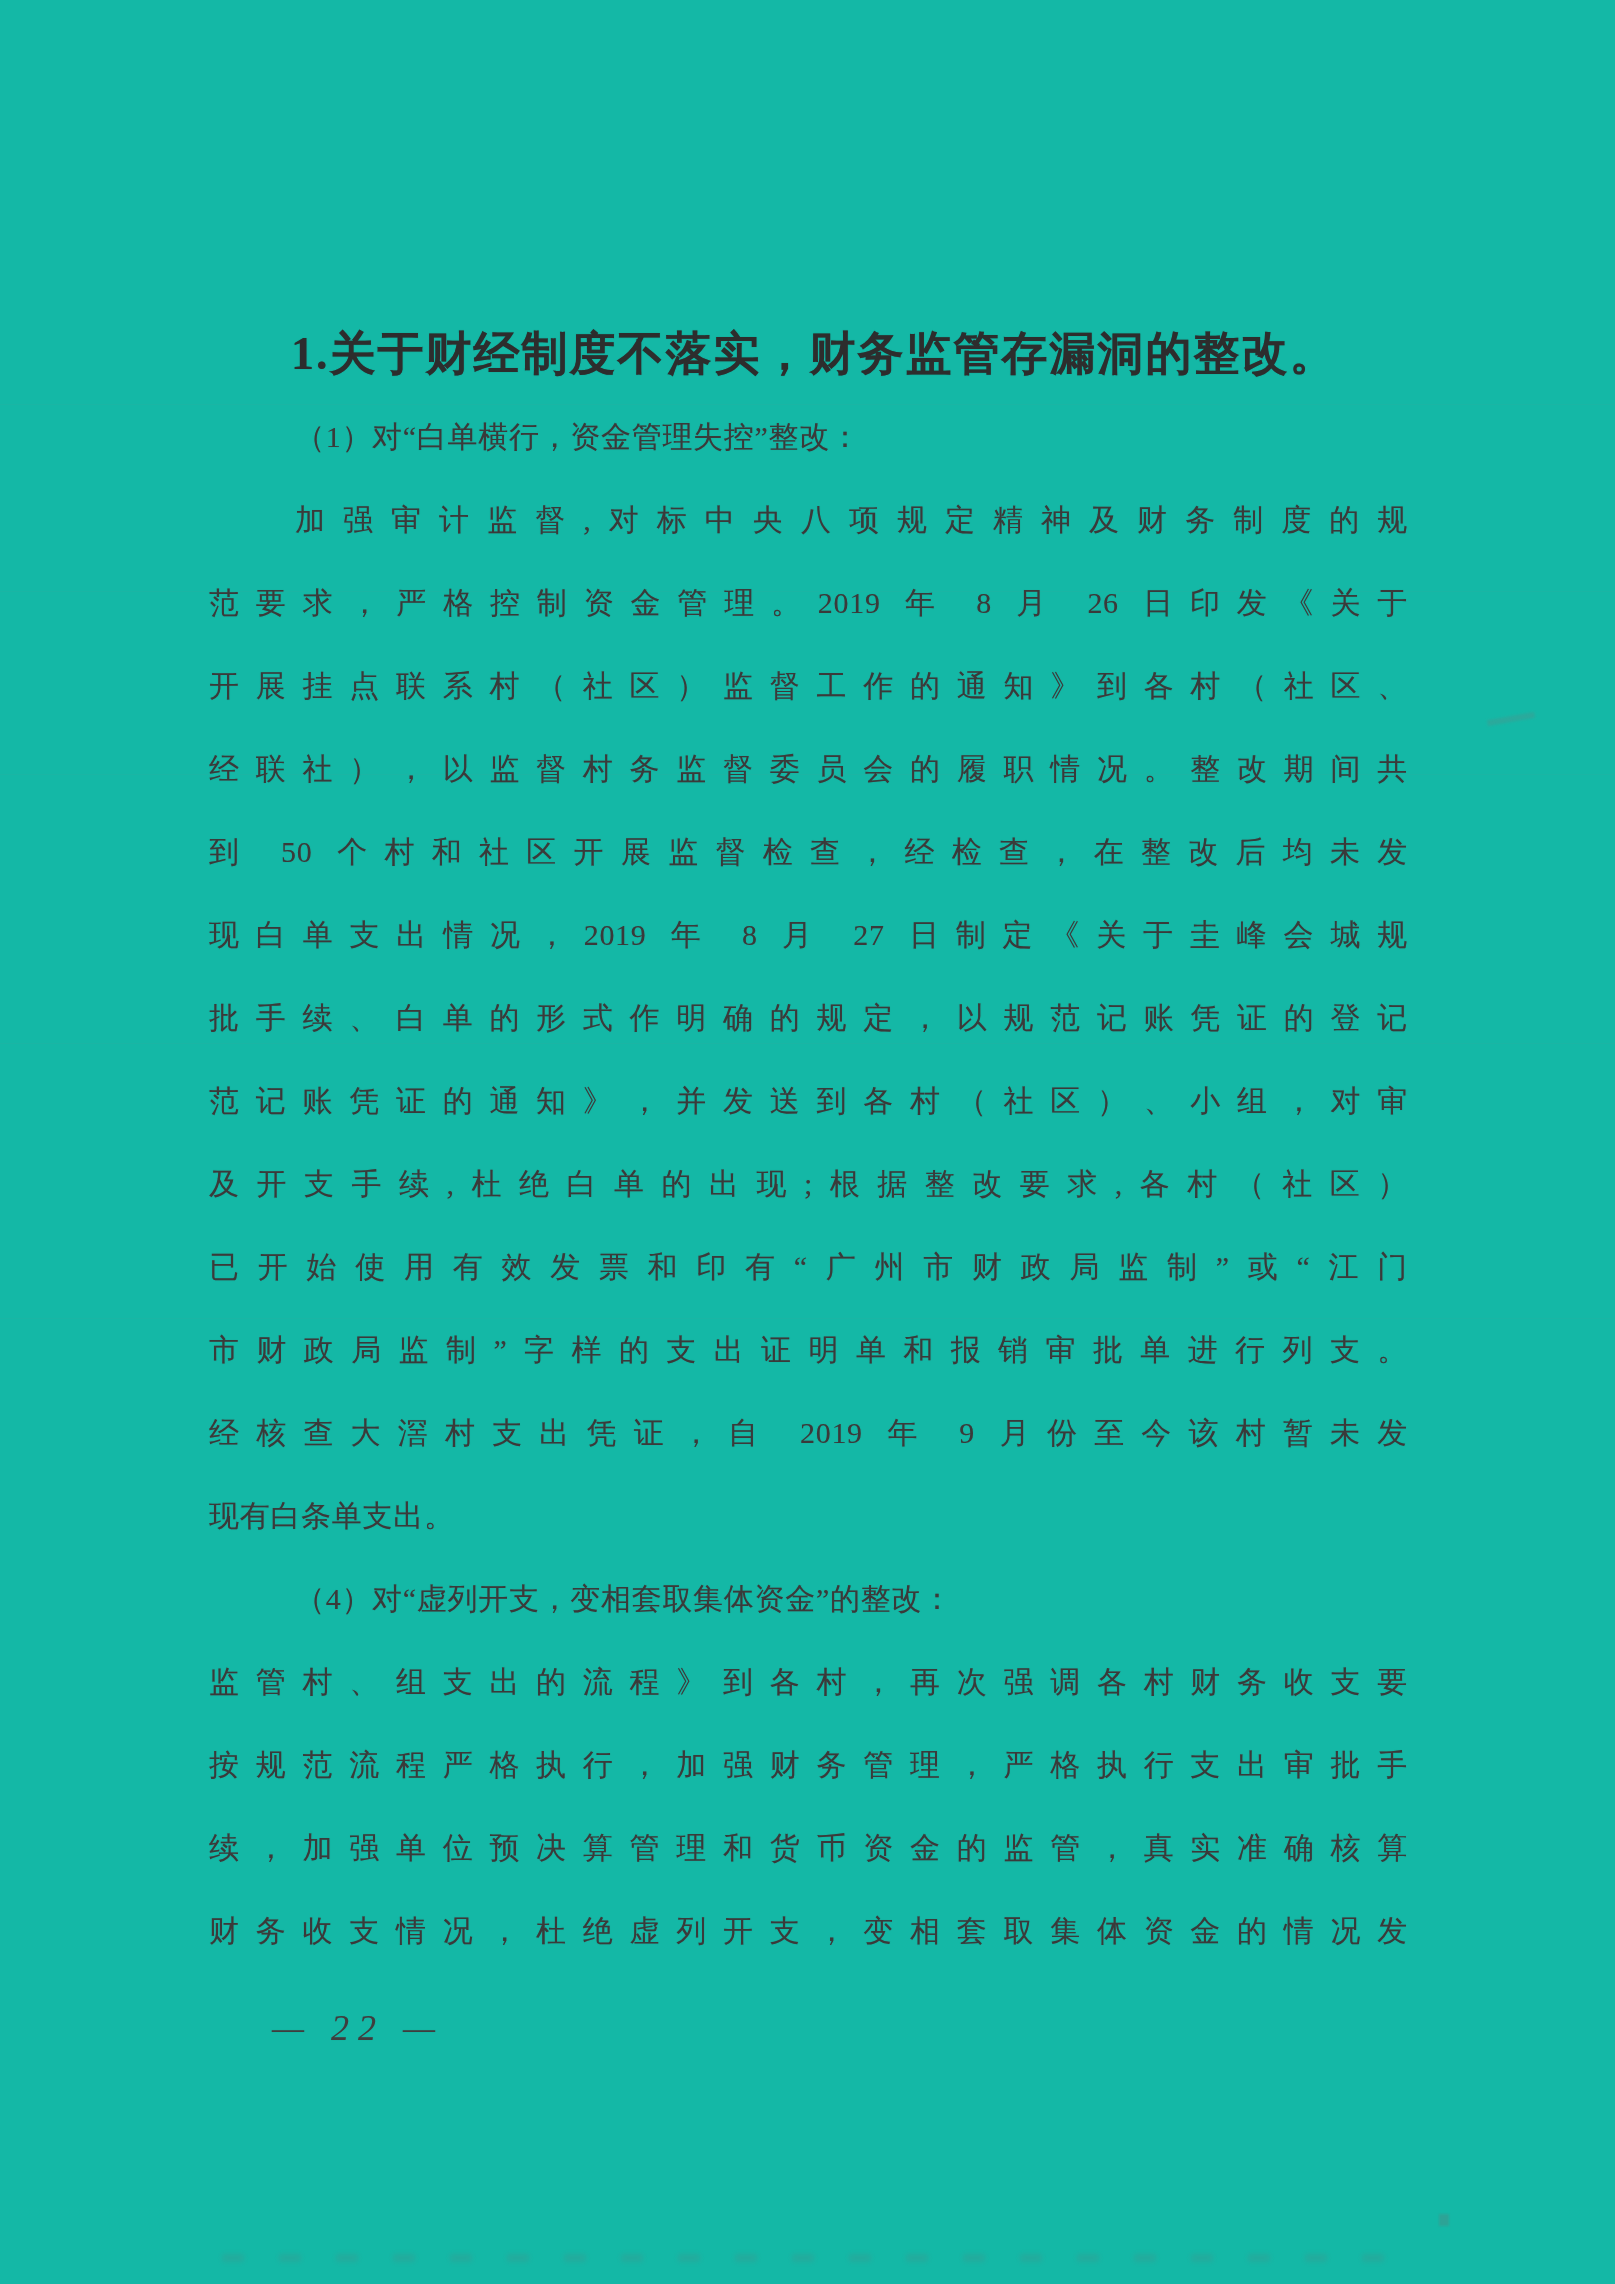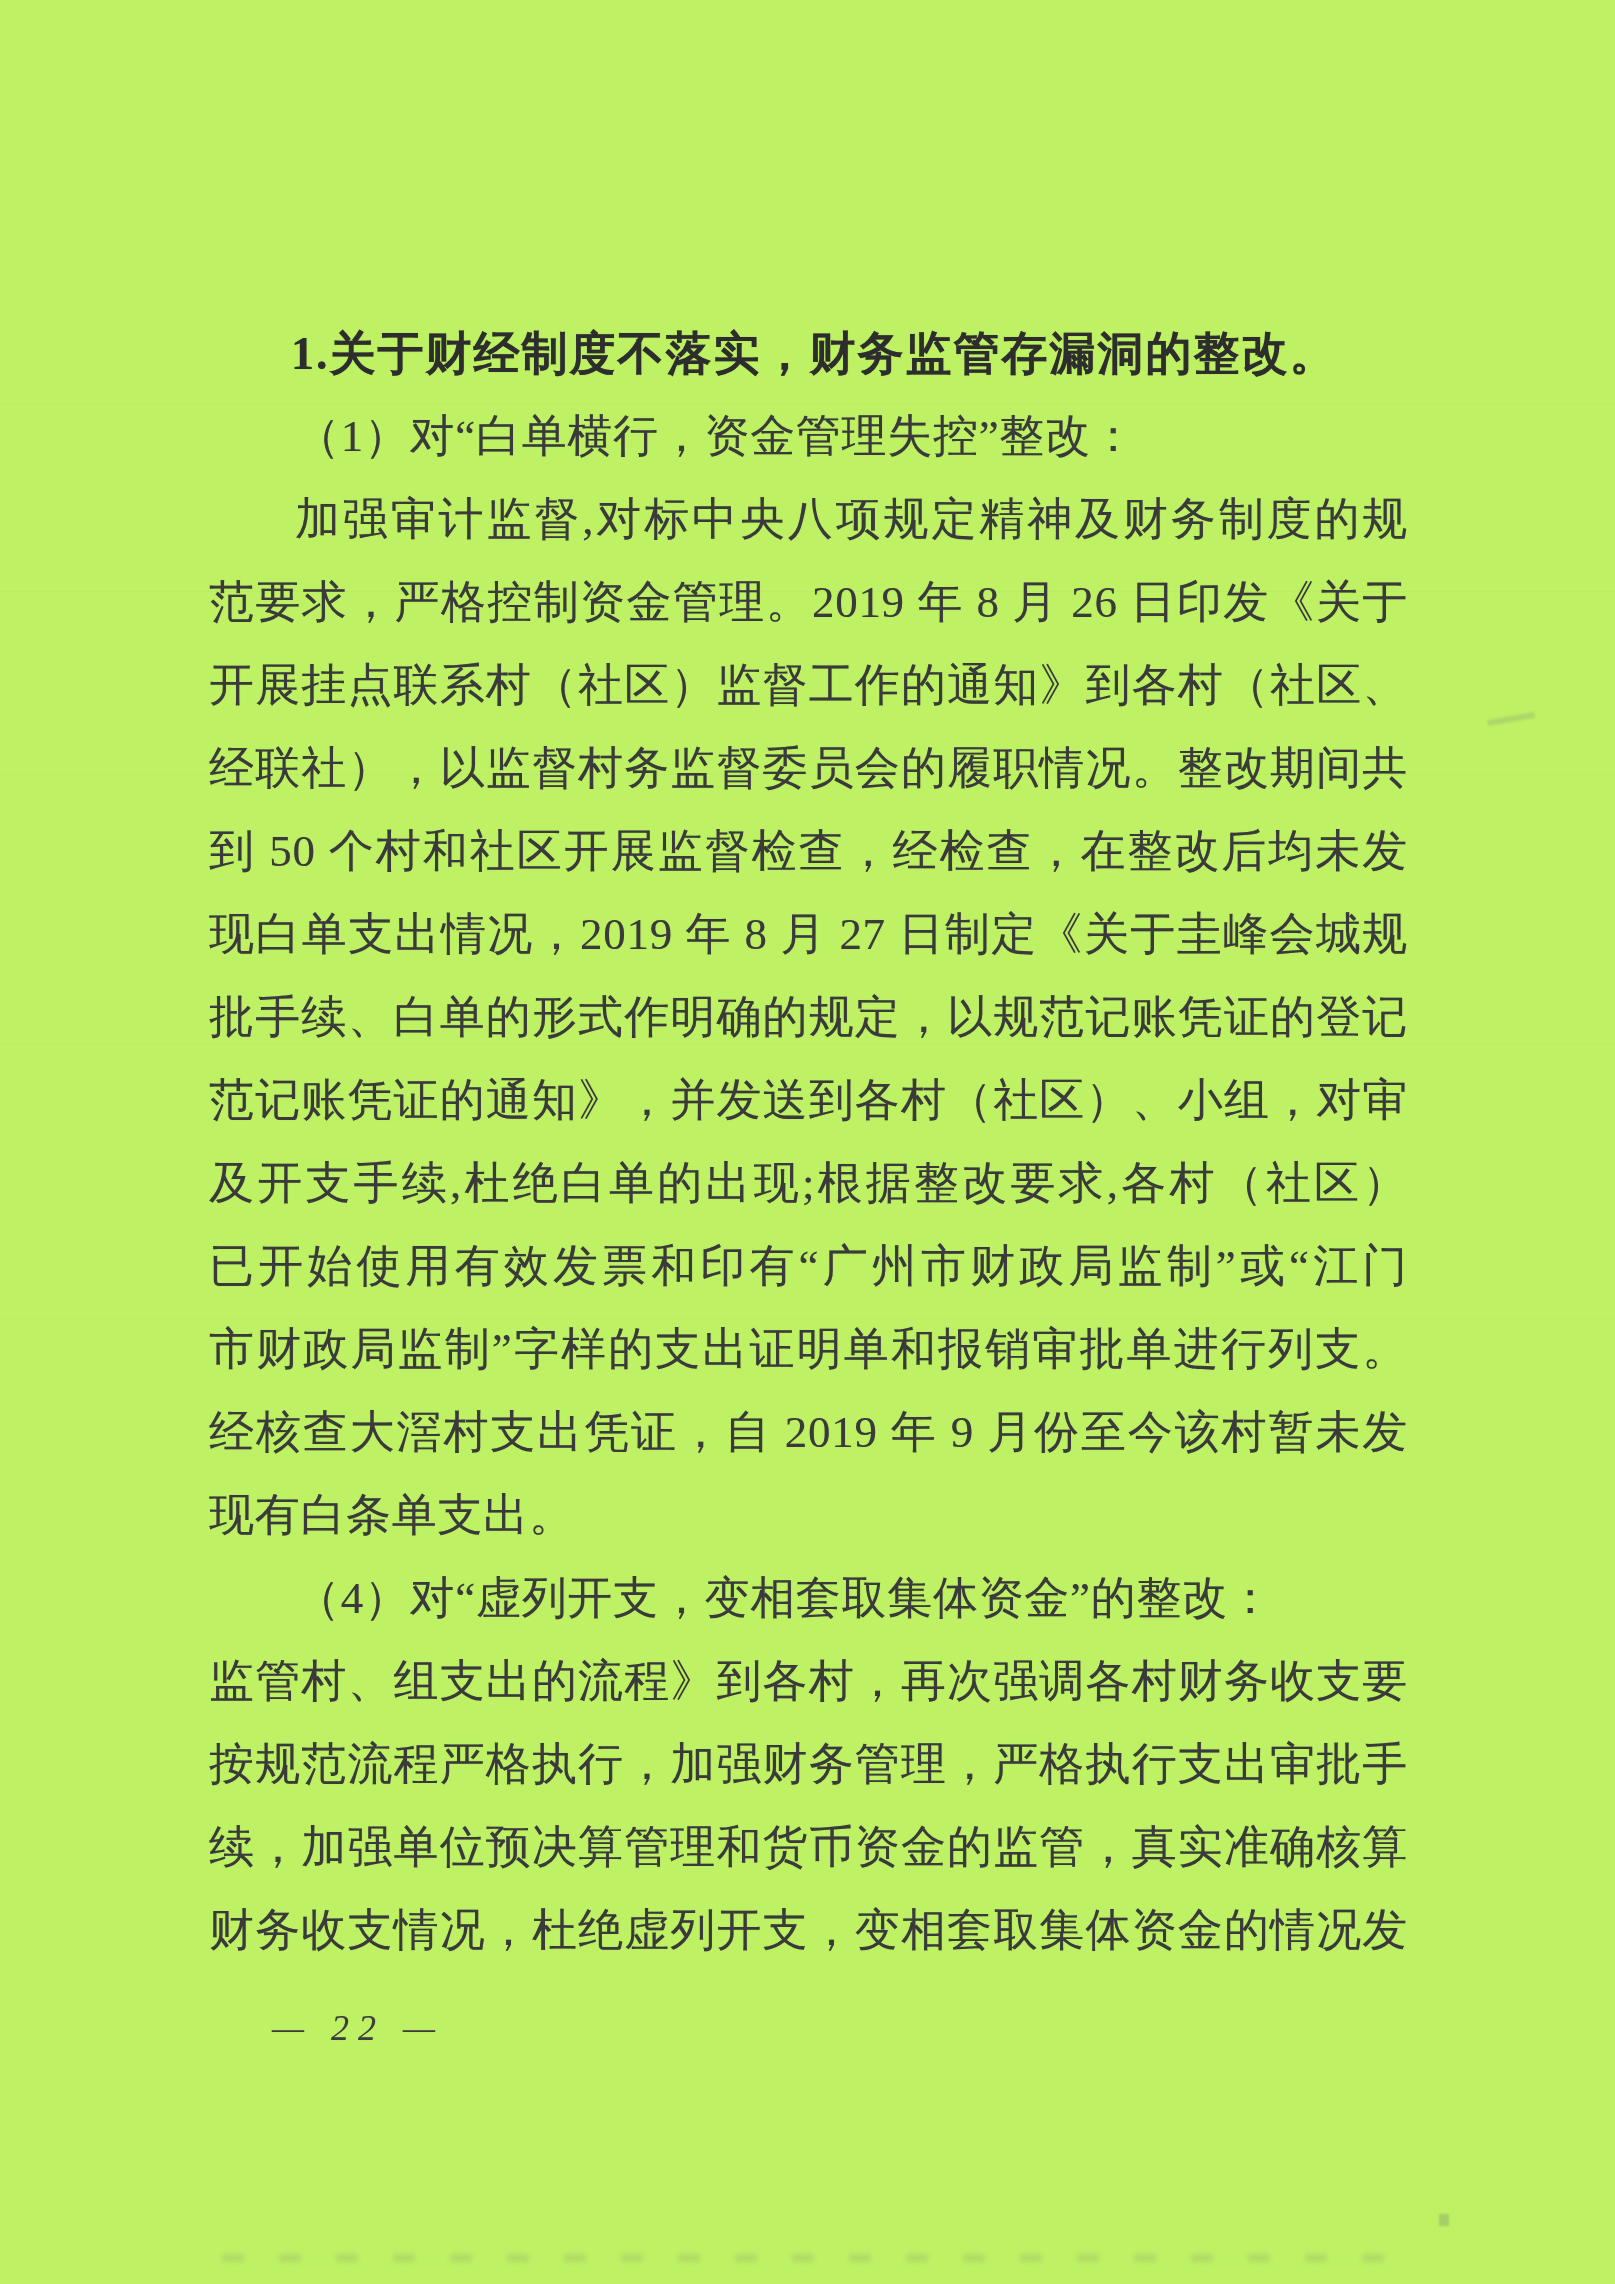--- a/index.html
+++ b/index.html
@@ -7,33 +7,33 @@
     width: 1616px;
     height: 2284px;
     background: #ffffff;
     font-family: "Liberation Serif", "DejaVu Serif", serif;
     overflow: hidden;
   }
   .page {
     position: relative;
     width: 1616px;
     height: 2284px;
-    background: #bef264;
+    background: #14b8a6;
     color: #3a3a3a;
   }
   .content {
     position: absolute;
     left: 209px;
     top: 312px;
     width: 1199px;
   }
   .line {
     height: 83px;
     line-height: 83px;
-    font-size: 45px;
+    font-size: 30px;
     letter-spacing: 0.7px;
     white-space: nowrap;
     text-shadow: 0 0 0.7px rgba(80,80,80,0.45);
     color: #3a3a3a;
   }
   .fill {
     white-space: normal;
     word-break: keep-all;
     text-align: justify;
     text-align-last: justify;

